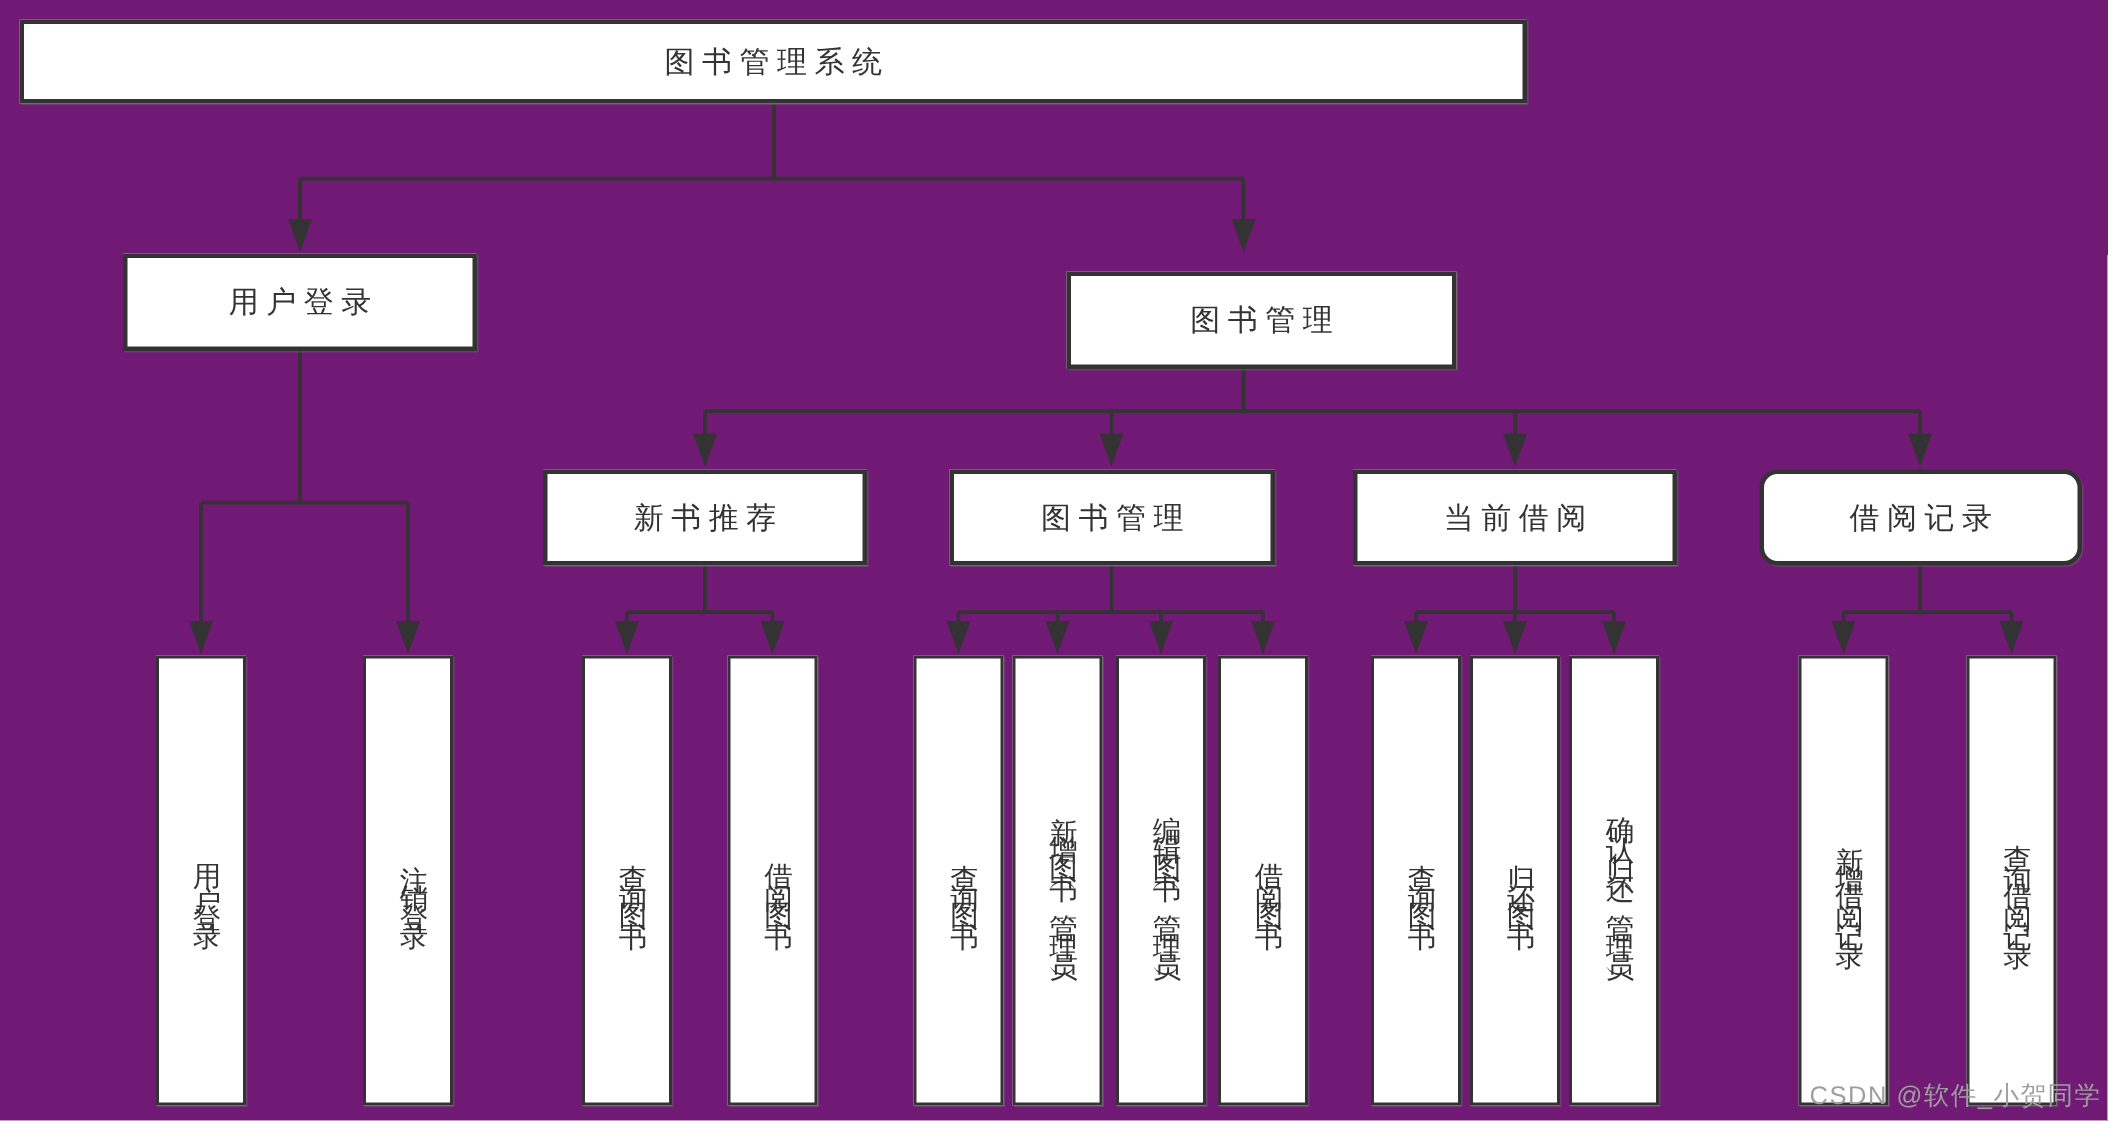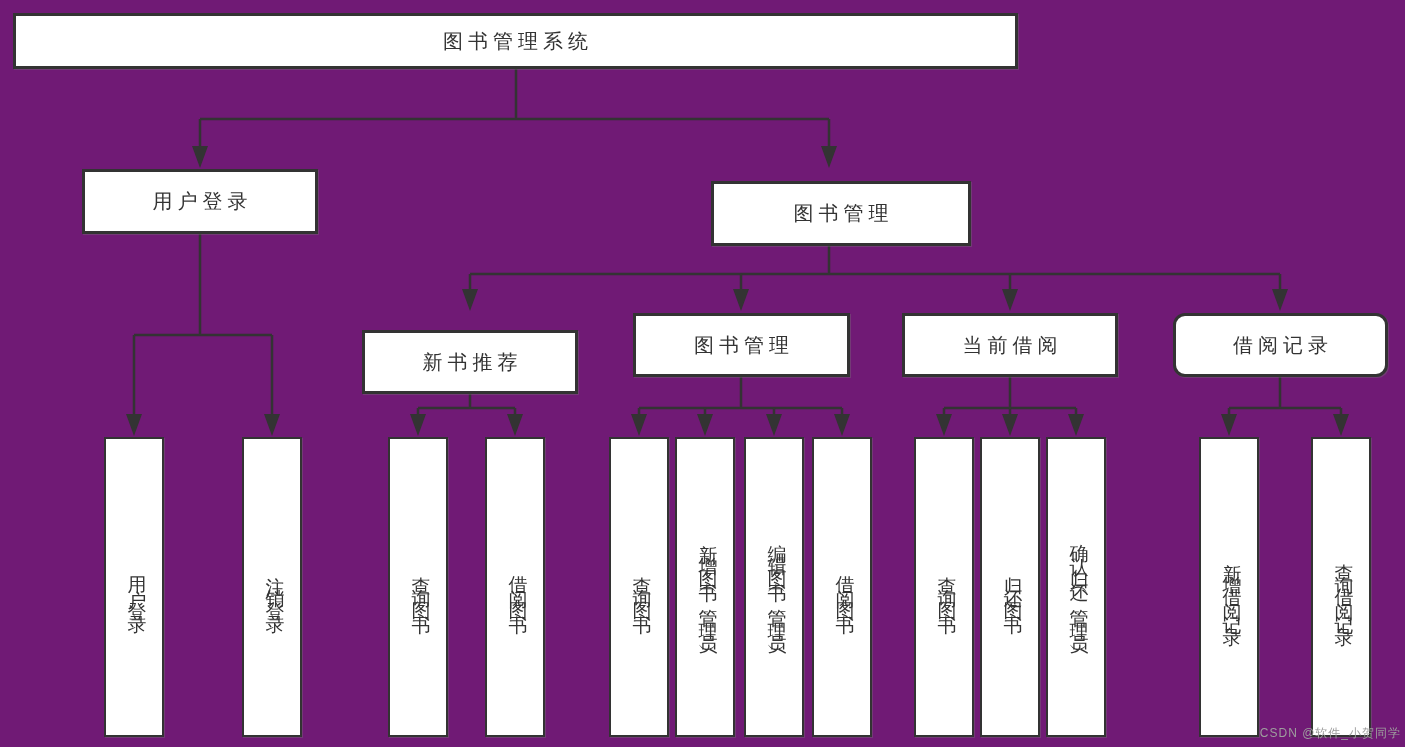--- a/index.html
+++ b/index.html
@@ -41,21 +41,21 @@
     text-orientation: mixed;
     font-size: 19px;
     letter-spacing: 13px;
     white-space: nowrap;
     padding-block-start: 6px;
   }
   .watermark {
     position: absolute;
     right: 4px;
     bottom: 5px;
-    font-size: 12px;
+    font-size: 17px;
     letter-spacing: 1px;
     color: #9e9e9e;
     white-space: nowrap;
   }
 </style>
 </head>
 <body>
 
 <div id="canvas">
 
@@ -121,21 +121,21 @@
     <span class="h-label">图书管理系统</span>
   </div>
 
   <div class="box" style="left:82px; top:169px; width:236px; height:65px;">
     <span class="h-label">用户登录</span>
   </div>
   <div class="box" style="left:711px; top:169px; width:260px; height:65px;margin-top:12px;">
     <span class="h-label">图书管理</span>
   </div>
 
-  <div class="box" style="left:362px; top:330px; width:216px; height:64px;">
+  <div class="box" style="left:362px; top:313px; width:216px; height:64px;">
     <span class="h-label">新书推荐</span>
   </div>
   <div class="box" style="left:633px; top:313px; width:217px; height:64px;">
     <span class="h-label">图书管理</span>
   </div>
   <div class="box" style="left:902px; top:313px; width:216px; height:64px;">
     <span class="h-label">当前借阅</span>
   </div>
   <div class="box" style="left:1173px; top:313px; width:215px; height:64px;border-radius:12px;">
     <span class="h-label">借阅记录</span>

